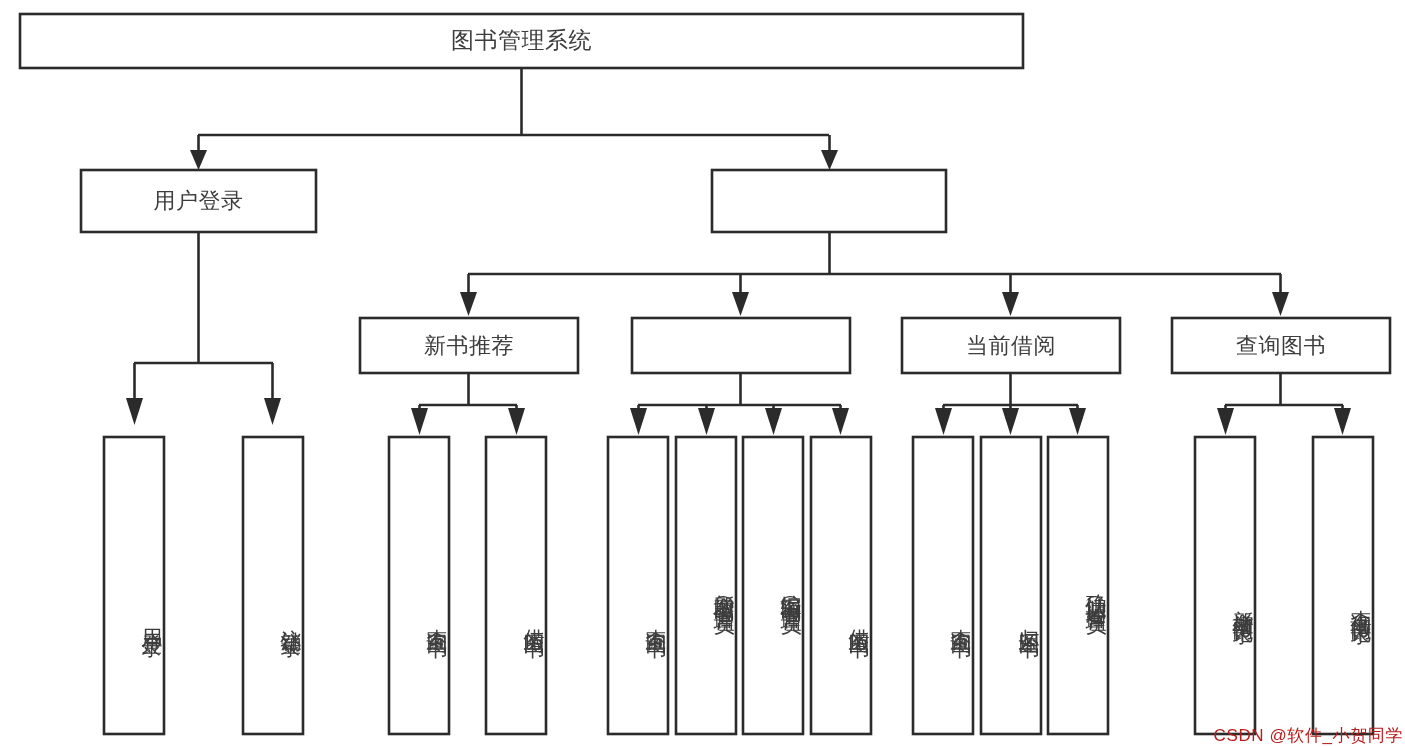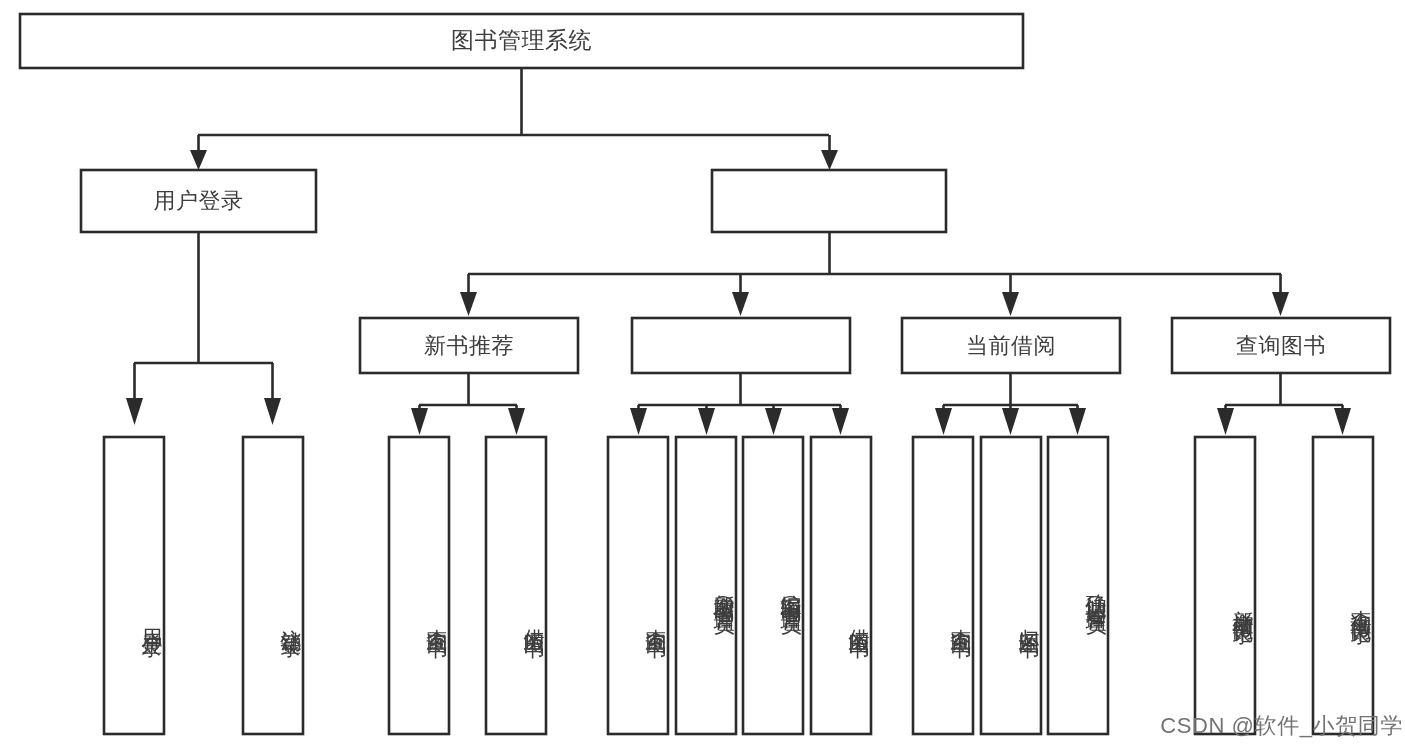--- a/index.html
+++ b/index.html
@@ -65,23 +65,23 @@
     letter-spacing: 3px;
     align-items: flex-start;
     padding-top: 2px;
   }
   .node-label.title {
     font-size: 23px;
   }
   #watermark {
     position: absolute;
     right: 14px;
-    bottom: 6px;
-    font-size: 22px;
-    color: #737373;
+    bottom: 0;
+    font-size: 17px;
+    color: #b91c1c;
     letter-spacing: 0.6px;
     white-space: nowrap;
     user-select: none;
   }
 </style>
 </head>
 <body>
 
 <div id="diagram-root">
 

